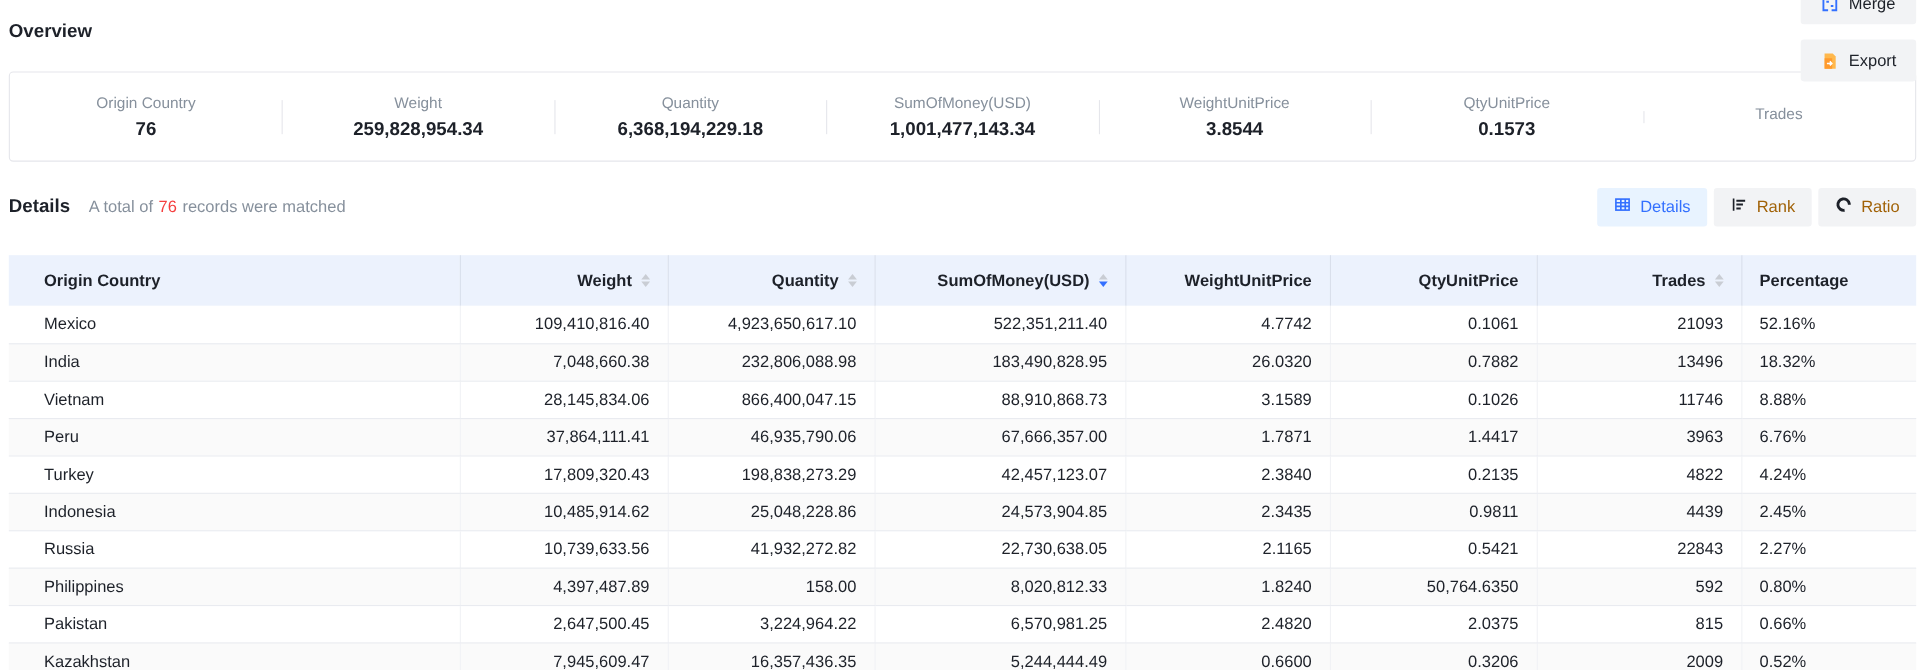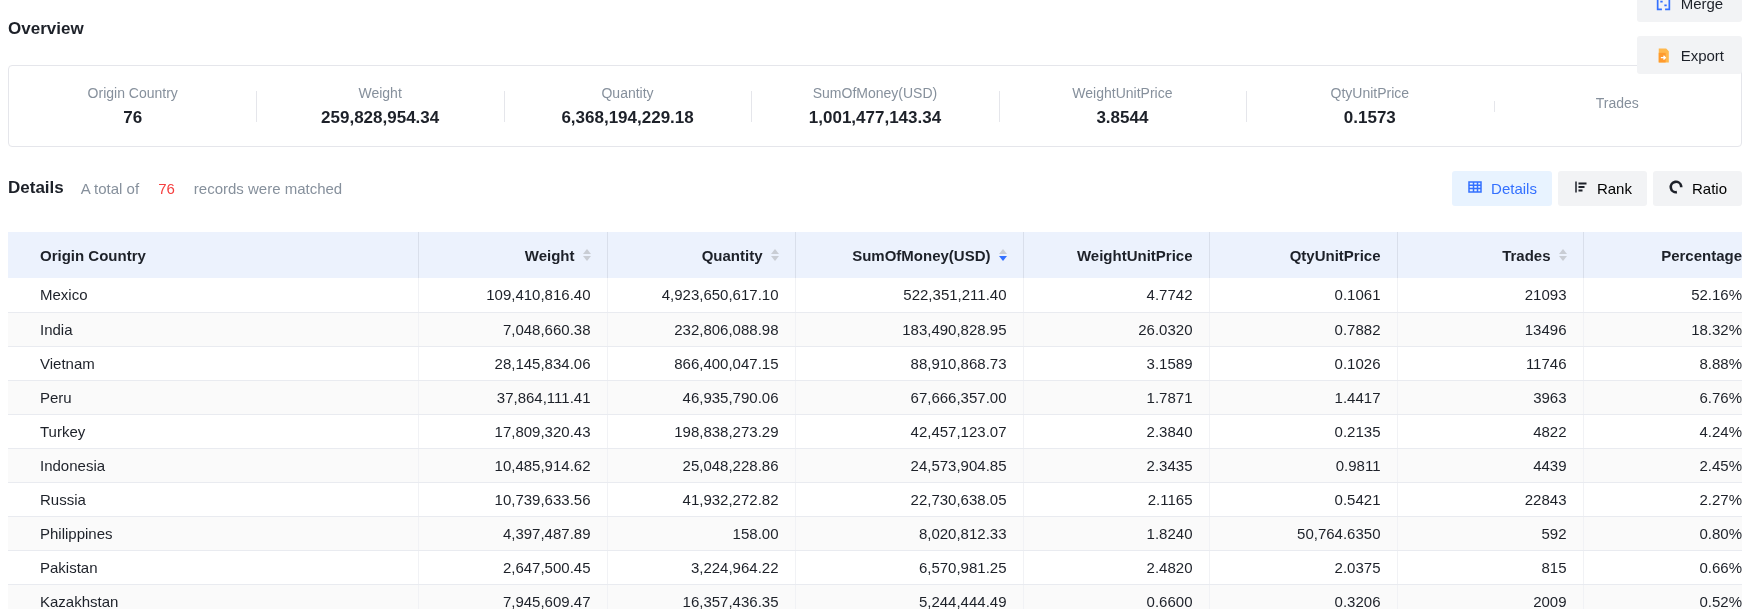--- a/index.html
+++ b/index.html
@@ -21,40 +21,40 @@
     display:flex; align-items:center; background:#fff; }
   .stat { flex:1; text-align:center; position:relative; padding:4px 0; }
   .stat:not(:first-child)::before { content:""; position:absolute; left:0; top:10px; bottom:10px;
     width:1px; background:#e5e6eb; }
   .stat-label { font-size:14px; color:#86909c; margin-bottom:7px; }
   .stat-value { font-size:17px; font-weight:700; color:#1d2129; }
 
   
   .details-bar { margin-top:23px; display:flex; align-items:center; height:36px; }
   .details-title { font-size:17px; font-weight:700; }
-  .match-text { margin-left:17px; font-size:15px; color:#86909c; display:flex; gap:16px; align-items:center; }
+  .match-text { margin-left:17px; font-size:15px; color:#86909c; display:flex; gap:2px; align-items:center; }
   .match-count { color:#f53f3f; padding:0 3px; }
   .tabs { margin-left:auto; display:flex; gap:6px; }
   .tab { display:inline-flex; align-items:center; gap:8px; height:35px; padding:0 15px;
-    background:#f2f3f5; border:none; border-radius:3px; font-size:15px; color:#000000;
+    background:#f2f3f5; border:none; border-radius:3px; font-size:15px; color:#a16207;
     font-family:inherit; cursor:pointer; }
   .tab.active { background:#e8f3ff; color:#3370ff; }
 
   
   table { margin-top:26px; width:1734px; border-collapse:collapse; table-layout:fixed; }
   thead th { background:#ecf2fd; height:46px; font-size:15px; font-weight:700; color:#1d2129;
     border-right:1px solid #d9dfeb; }
   thead th:last-child { border-right:none; }
   tbody td { height:34px; font-size:15px; color:#1d2129; border-bottom:1px solid #e9ebf0;
     border-right:1px solid #f1f2f5; background:#fff; }
   tbody td:last-child { border-right:none; }
   tbody tr:nth-child(even) td { background:#fafafa; }
   .cell-l { text-align:left; padding-left:32px; }
   .cell-r { text-align:right; padding-right:16px; }
-  .cell-pl { text-align:right; padding-left:16px; }
+  .cell-pl { text-align:left; padding-left:16px; }
   .th-inner { display:inline-flex; align-items:center; }
   .sorter { display:inline-flex; flex-direction:column; gap:2px; margin-left:8px; }
   .sorter i { width:0; height:0; border-left:4.5px solid transparent; border-right:4.5px solid transparent; }
   .sorter .up { border-bottom:5.5px solid #c9cdd4; }
   .sorter .down { border-top:5.5px solid #c9cdd4; }
   .sorter .down.active { border-top-color:#3370ff; }
 </style>
 </head>
 <body>
 

